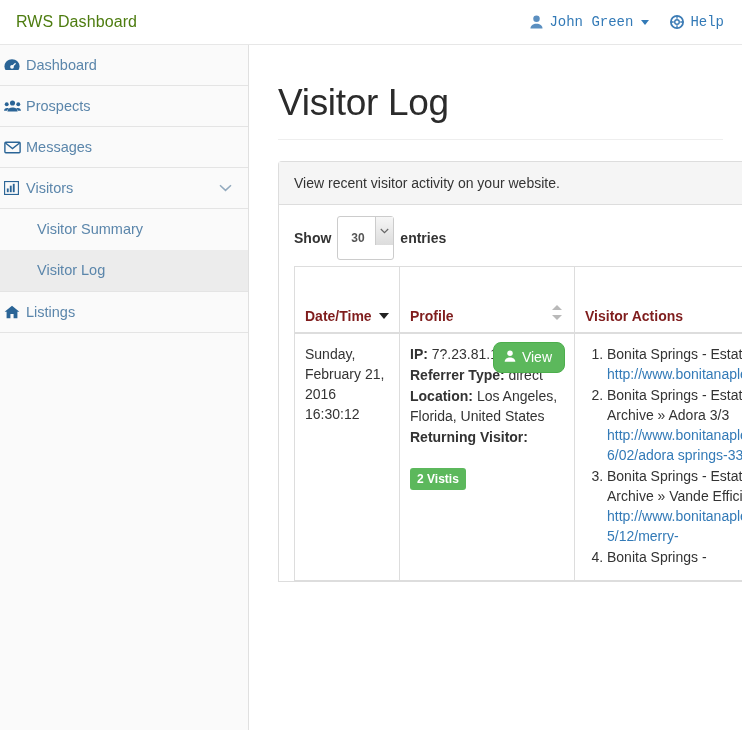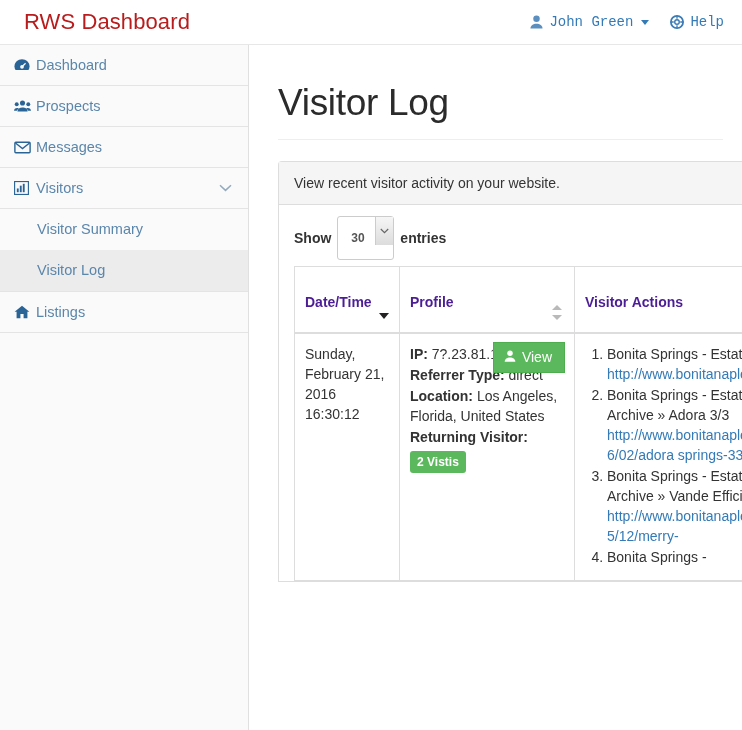--- a/index.html
+++ b/index.html
@@ -16,23 +16,23 @@
   #page { position: relative; width: 742px; height: 730px; overflow: hidden; }
 
   
   .navbar {
     position: absolute; top: 0; left: 0; width: 742px; height: 45px;
     background: #fff;
     border-bottom: 1px solid #e7e7e7;
     display: flex; align-items: center;
   }
   .brand {
-    margin-left: 24px;
-    font-size: 22px;
-    color: #b91c1c;
+    margin-left: 16px;
+    font-size: 16px;
+    color: #4d7c0f;
     line-height: 20px;
     letter-spacing: .1px;
   }
   .nav-right {
     margin-left: auto; margin-right: 18px;
     display: flex; align-items: center; gap: 21px; font-family: Liberation Mono, monospace;
   }
   .nav-link {
     color: #337ab7;
     font-size: 14px;
@@ -54,21 +54,21 @@
   .sidebar {
     position: absolute; top: 45px; left: 0;
     width: 249px; height: 685px;
     background: #fafafa;
     border-right: 1px solid #e0e0e0;
   }
   .side-item {
     position: relative;
     height: 41px;
     display: flex; align-items: center;
-    padding: 0 16px 0 14px;
+    padding: 0 16px 0 4px;
     border-bottom: 1px solid #e4e4e4;
     color: #4f7ca8;
     font-size: 14.5px;
     cursor: pointer;
     background: transparent;
   }
   .side-item .ico {
     width: 22px; display: inline-flex; align-items: center; justify-content: flex-start;
     color: #2a6496;
   }
@@ -183,24 +183,24 @@
   table.dt {
     width: 560px;
     border-collapse: collapse;
     margin-top: 8px;
     table-layout: fixed;
   }
   table.dt th {
     border: 1px solid #ddd;
     border-bottom-width: 2px;
     vertical-align: bottom;
-    padding: 8px 10px 20px 10px;
+    padding: 8px 10px 6px 10px;
     font-size: 14px;
     font-weight: bold;
-    color: #4c1d95;
+    color: #7f1d1d;
     text-align: left;
     line-height: 19px;
     position: relative;
     height: 66px;
     cursor: pointer;
   }
   th.c-date { width: 105px; }
   th.c-prof { width: 175px; }
   th.c-act  { width: 280px; }
   .sort-desc {
@@ -234,33 +234,33 @@
     color: #333;
   }
   td.c-date { color: #333; }
   .prof-line { margin-bottom: 1px; }
   .prof-label { font-weight: bold; color: #333; }
   .btn-view {
     position: absolute;
     top: 8px; right: 9px;
     background: #5cb85c;
     border: 1px solid #4cae4c;
-    border-radius: 0;
+    border-radius: 8px;
     color: #fff;
     font-size: 14px;
     padding: 6px 12px 7px 10px;
     display: inline-flex; align-items: center; gap: 6px;
     line-height: 16px;
     cursor: pointer;
     white-space: nowrap;
   }
   td.c-prof { position: relative; }
   .badge-visits {
     display: inline-block;
-    margin-top: 3px;
+    margin-top: 20px;
     background: #5cb85c;
     color: #fff;
     font-size: 12px;
     font-weight: bold;
     line-height: 14px;
     padding: 4px 7px 4px 7px;
     border-radius: 3px;
   }
   ol.actions {
     margin: 0; padding-left: 22px;

